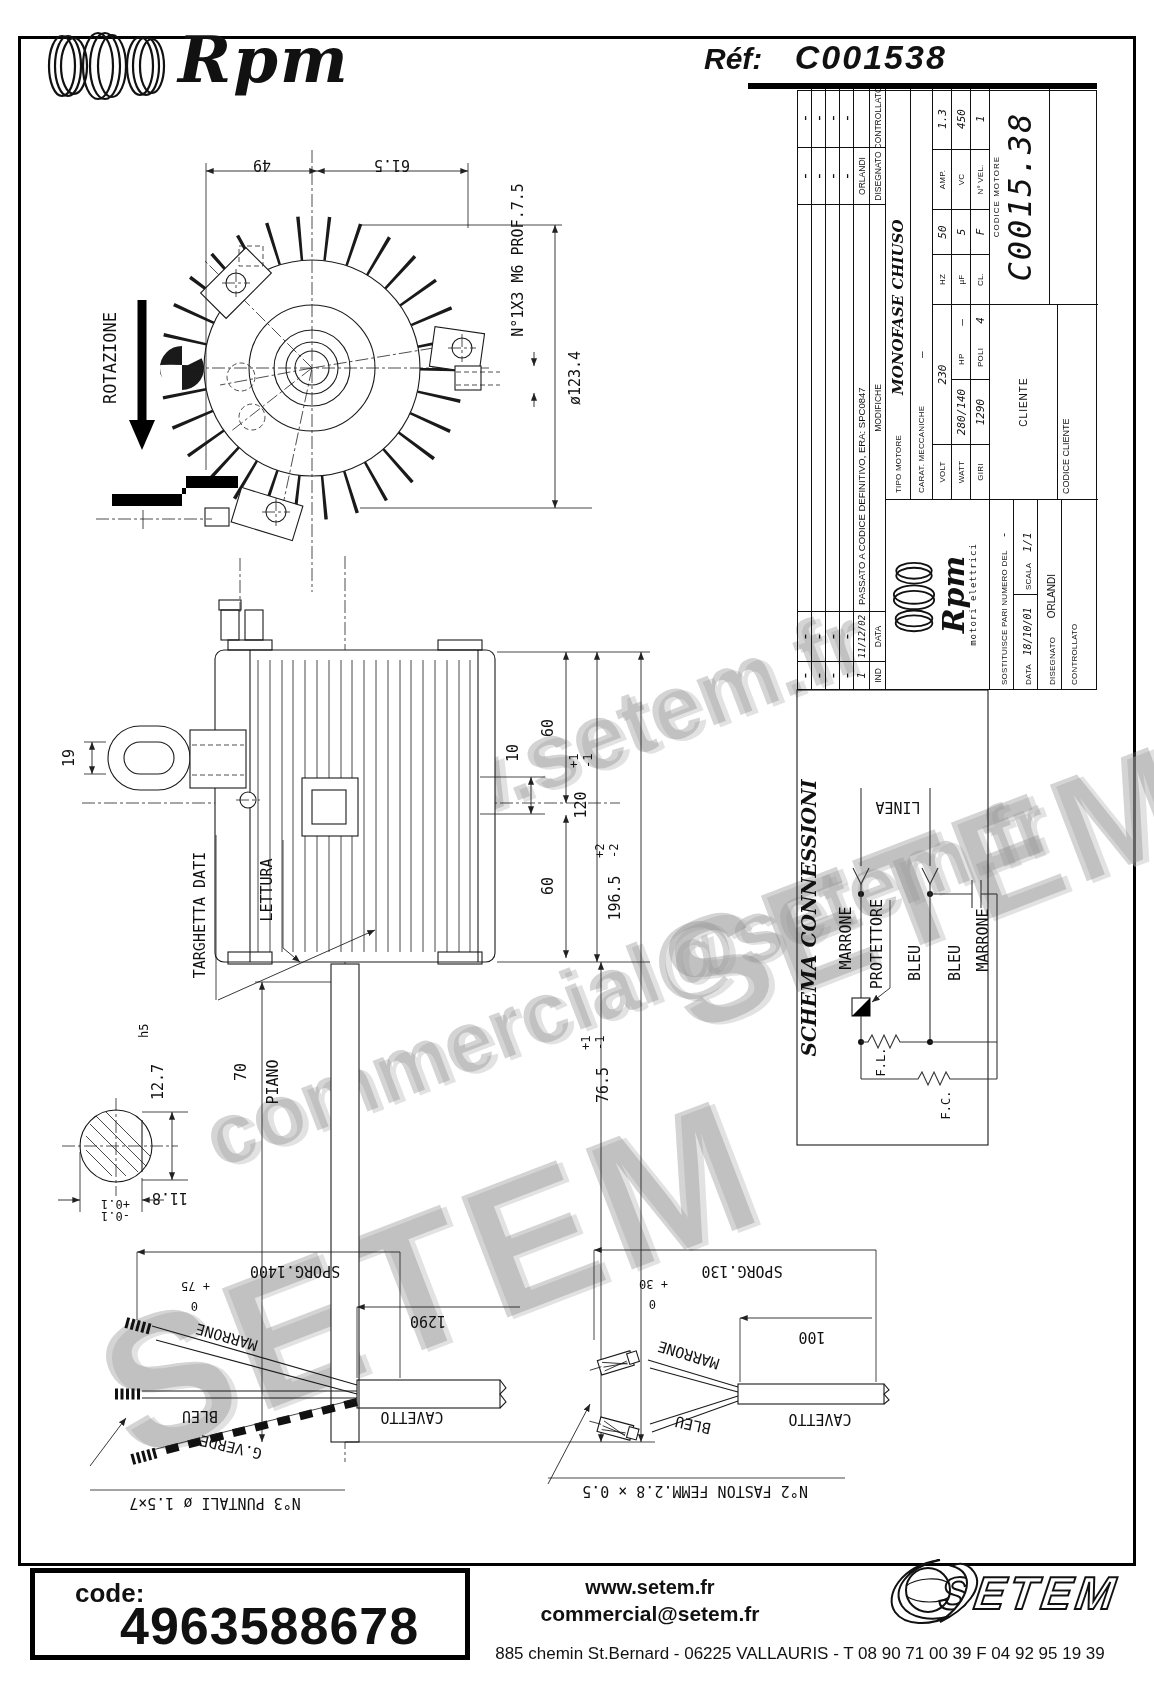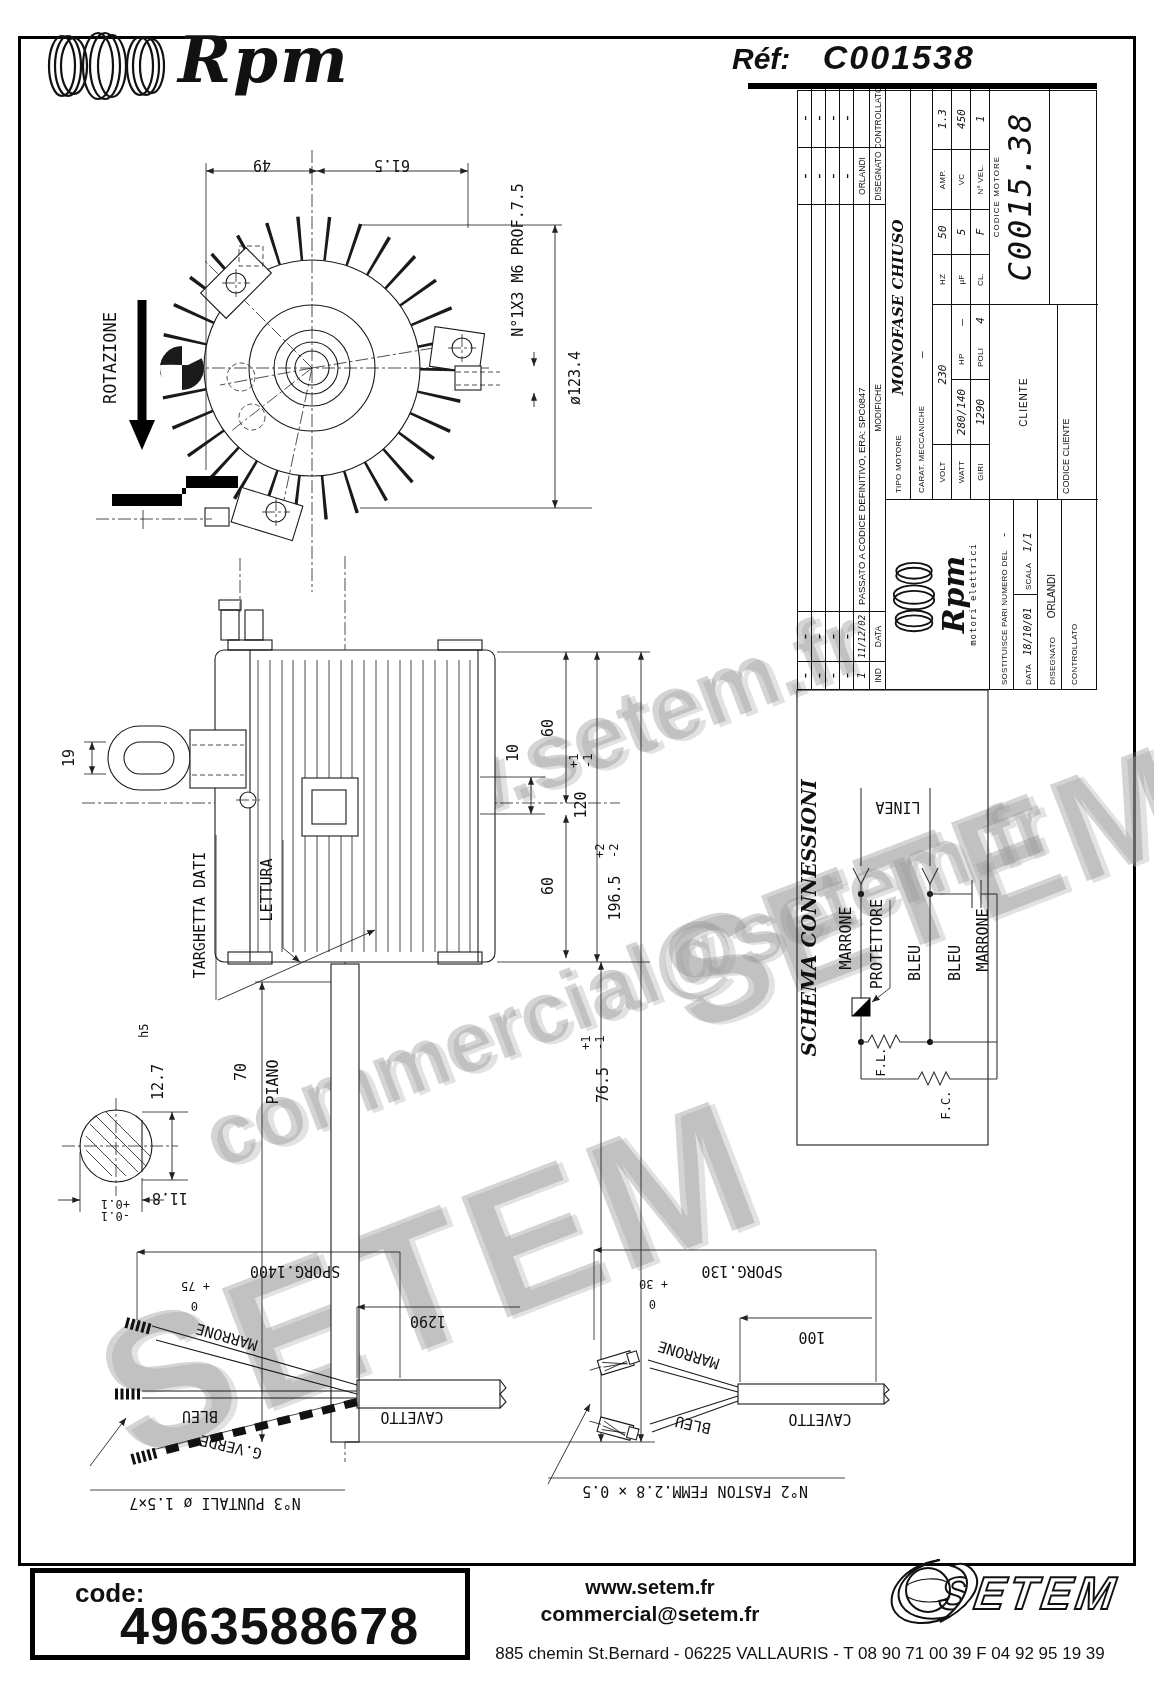--- a/index.html
+++ b/index.html
@@ -2,21 +2,21 @@
 <html><head>
 <meta charset="utf-8">
 <style>
   html,body{margin:0;padding:0;background:#fff;}
   body{width:1154px;height:1683px;position:relative;font-family:"Liberation Sans",sans-serif;color:#111;overflow:hidden;}
   .abs{position:absolute;}
   
   #frame{left:18px;top:36px;width:1112px;height:1524px;border:3px solid #000;}
   
   #brand-name{left:178px;top:22px;font-family:"DejaVu Serif",serif;font-style:italic;font-weight:bold;font-size:64px;letter-spacing:2px;}
-  #ref-block{left:732px;top:38px;width:360px;font-style:italic;font-weight:bold;}
+  #ref-block{left:704px;top:38px;width:360px;font-style:italic;font-weight:bold;}
   #ref-label{font-size:30px;display:inline-block;}
   #ref-value{font-size:34px;display:inline-block;margin-left:28px;letter-spacing:2px;}
   #ref-underline{left:748px;top:83px;width:349px;height:6px;background:#000;}
   
   .wm{position:absolute;font-weight:bold;color:rgba(130,130,130,0.34);text-shadow:5px 4px 0 rgba(190,190,190,0.45);transform-origin:0 0;white-space:nowrap;z-index:1;font-family:"Liberation Sans",sans-serif;}
   #wm1{left:285px;top:800px;font-size:92px;transform:rotate(-21deg);}
   #wm2{left:70px;top:1300px;font-size:188px;transform:rotate(-21deg);letter-spacing:8px;}
   #wm3{left:190px;top:1095px;font-size:86px;transform:rotate(-21deg);}
   #wm4{left:640px;top:905px;font-size:150px;transform:rotate(-21deg);letter-spacing:6px;}
   

